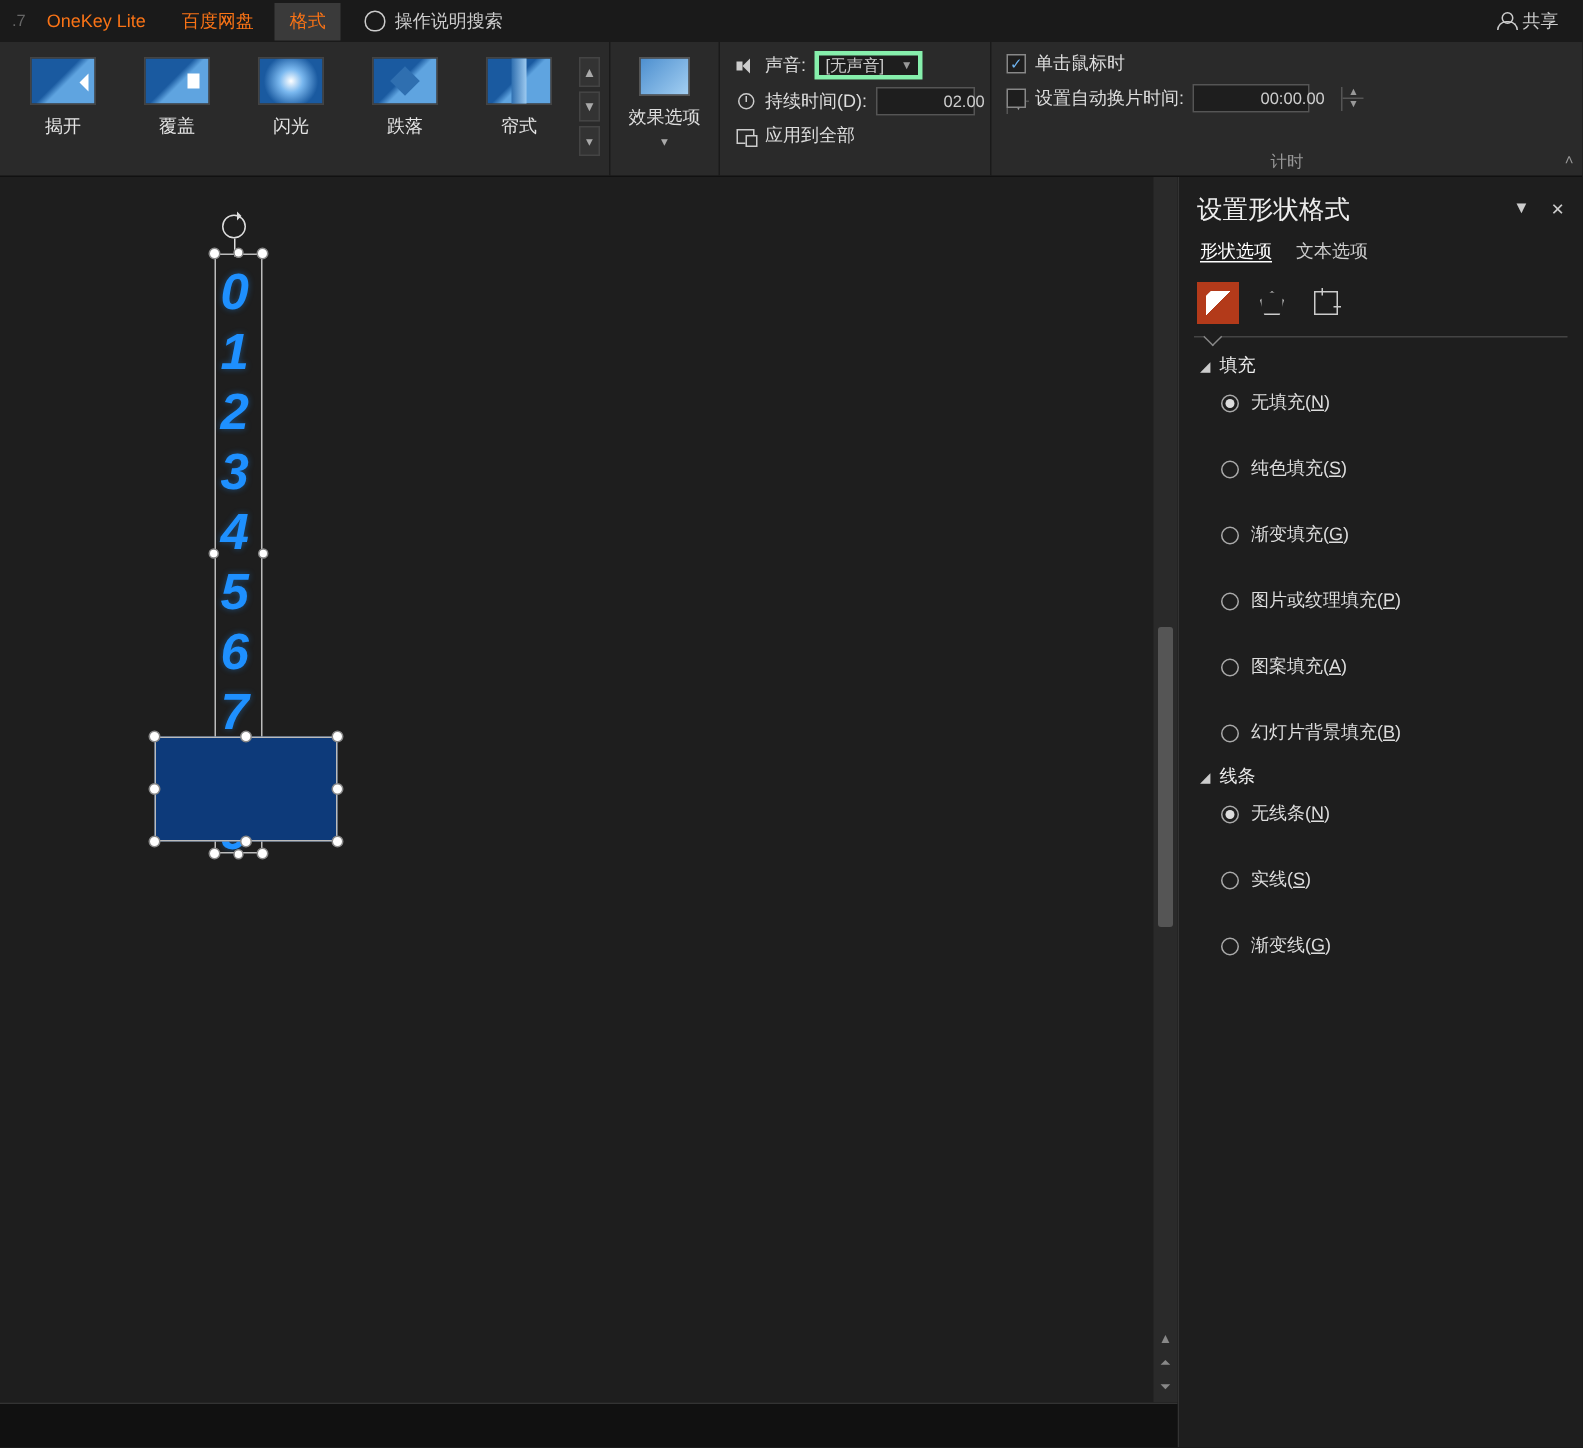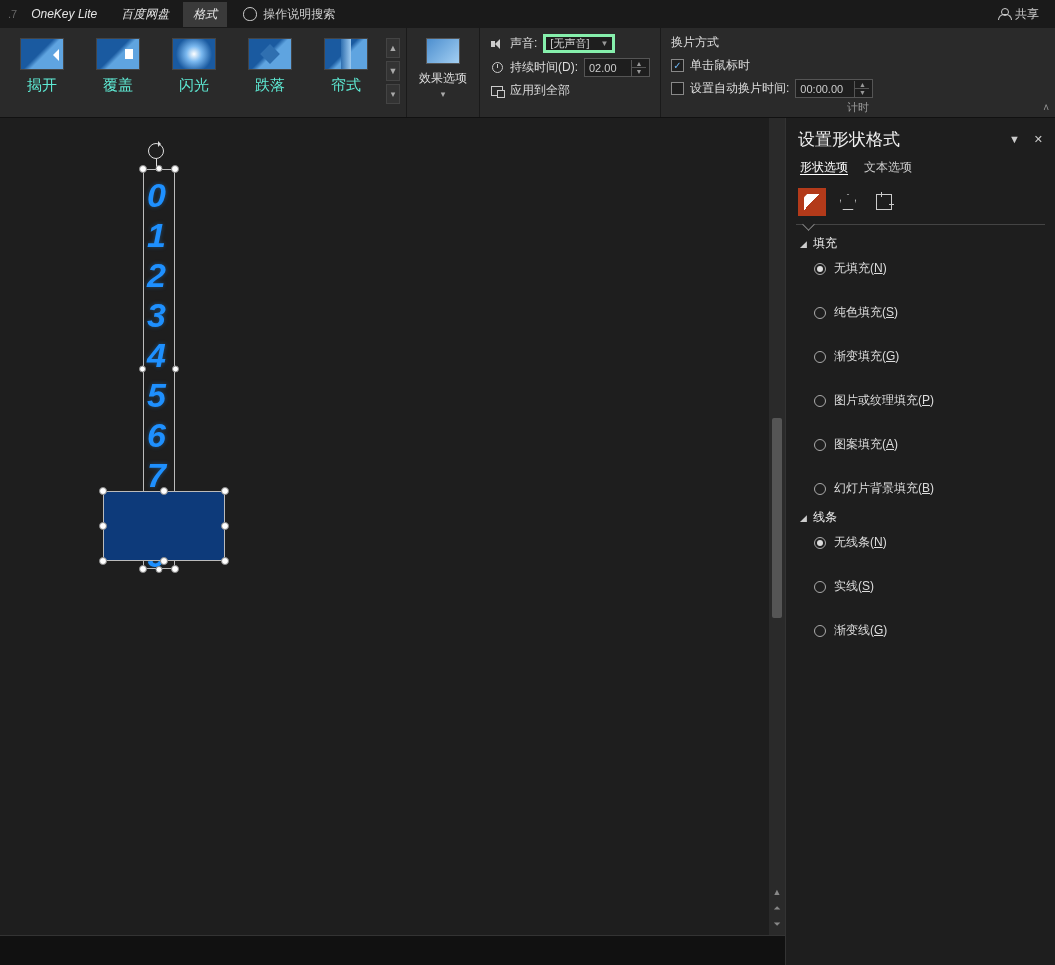--- a/index.html
+++ b/index.html
@@ -1,36 +1,36 @@
 <!DOCTYPE html>
 <html><head>
 <meta charset="utf-8">
 <style>
 * { margin: 0; padding: 0; box-sizing: border-box; font-family: "Microsoft YaHei", "Segoe UI", sans-serif; }
 body { background: #1e1e1e; color: #d0d0d0; font-size: 12px; width: 1055px; height: 965px; overflow: hidden; display: flex; flex-direction: column; }
 
 
 .menubar { height: 28px; background: #1a1a1a; display: flex; align-items: center; padding: 0 8px; justify-content: space-between; }
 .menubar-left { display: flex; align-items: center; gap: 4px; }
-.menu-item { padding: 4px 10px; color: #e5e5e5; cursor: pointer; font-size: 12px; font-style: italic; }
+.menu-item { padding: 4px 10px; color: #f97316; cursor: pointer; font-size: 12px; }
 .menu-item.active { background: #3a3a3a; }
 .menu-sep { color: #666; font-size: 11px; }
 .search-area { display: flex; align-items: center; gap: 6px; margin-left: 12px; color: #ccc; }
 .lightbulb { width: 14px; height: 14px; border: 1.2px solid #ccc; border-radius: 50% 50% 45% 45%; position: relative; }
 .share-btn { display: flex; align-items: center; gap: 5px; color: #ccc; padding: 3px 8px; cursor: pointer; }
 .person-icon { width: 12px; height: 12px; position: relative; }
 .person-icon::before { content: ""; position: absolute; top: 0; left: 3px; width: 6px; height: 6px; border: 1px solid #ccc; border-radius: 50%; }
 .person-icon::after { content: ""; position: absolute; bottom: 0; left: 0; width: 12px; height: 5px; border: 1px solid #ccc; border-bottom: none; border-radius: 7px 7px 0 0; }
 
 
 .ribbon { height: 90px; background: #2a2a2a; display: flex; border-bottom: 1px solid #111; }
 .ribbon-group { display: flex; align-items: flex-start; padding: 6px 4px 2px; border-right: 1px solid #1a1a1a; position: relative; }
 .trans-btn { display: flex; flex-direction: column; align-items: center; width: 76px; padding: 4px 2px; cursor: pointer; gap: 6px; }
 .trans-btn .thumb { width: 44px; height: 32px; background: linear-gradient(135deg, #1a5aa0 45%, #5fa4e0 55%); border: 1px solid #444; position: relative; }
-.trans-btn .lbl { font-size: 15px; color: #5eead4; text-align: center; }
+.trans-btn .lbl { font-size: 12px; color: #e5e5e5; text-align: center; }
 .thumb.t1::after { content: ""; position: absolute; right: 4px; top: 10px; border: 6px solid transparent; border-right-color: #fff; }
 .thumb.t2::after { content: ""; position: absolute; right: 6px; top: 10px; width: 8px; height: 10px; background: #fff; }
 .thumb.t3 { background: radial-gradient(circle at center, #fff 0%, #7ab8ef 30%, #1a5aa0 70%); }
 .thumb.t4::after { content: ""; position: absolute; left: 50%; top: 50%; width: 14px; height: 14px; background: #2f6fb0; transform: translate(-50%,-50%) rotate(45deg); }
 .thumb.t5::after { content: ""; position: absolute; right: 0; top: 0; width: 18px; height: 100%; background: linear-gradient(90deg, #2f6fb0, #7fb6e6); }
 .thumb.t6::after { content: ""; position: absolute; left: 50%; top: 0; width: 10px; height: 100%; background: linear-gradient(90deg, #2f6fb0, #9dcaf0); transform: translateX(-50%); }
 .nav-arrows { display: flex; flex-direction: column; justify-content: space-between; height: 66px; margin: 4px 2px 0; }
 .nav-arrow { width: 14px; height: 20px; background: #333; display: flex; align-items: center; justify-content: center; color: #aaa; font-size: 9px; cursor: pointer; border: 1px solid #444; }
 .effect-btn { display: flex; flex-direction: column; align-items: center; width: 64px; padding: 4px; cursor: pointer; gap: 2px; }
 .eff-thumb { width: 34px; height: 26px; background: linear-gradient(135deg, #4d8fcf, #a3cff2); border: 1px solid #555; }
@@ -43,21 +43,21 @@
 .speaker { position: relative; width: 12px; height: 10px; }
 .speaker::before { content: ""; position: absolute; left: 0; top: 2px; width: 4px; height: 6px; background: #ccc; }
 .speaker::after { content: ""; position: absolute; left: 4px; top: 0; border: 5px solid transparent; border-left: none; border-right: 5px solid #ccc; }
 .clock { width: 11px; height: 11px; border: 1.2px solid #ccc; border-radius: 50%; position: relative; }
 .clock::after { content: ""; position: absolute; left: 4px; top: 1px; width: 1px; height: 4px; background: #ccc; transform-origin: bottom; }
 .applyall { width: 12px; height: 10px; border: 1px solid #ccc; position: relative; }
 .applyall::after { content: ""; position: absolute; right: -3px; bottom: -3px; width: 6px; height: 6px; border: 1px solid #ccc; background: #2a2a2a; }
 .dropdown { background: #1e1e1e; border: 3px solid #86efac; color: #ccc; padding: 1px 4px; min-width: 72px; height: 19px; font-size: 11px; display: flex; align-items: center; justify-content: space-between; }
 .dropdown .car { font-size: 8px; color: #999; }
 .spinner { background: #1e1e1e; border: 1px solid #555; color: #ccc; width: 66px; height: 19px; display: flex; align-items: center; font-size: 11px; }
-.spinner input { background: transparent; border: none; color: #ccc; width: 46px; padding: 0 4px; font-size: 11px; outline: none; }
+.spinner input { background: transparent; border: none; color: #ccc; width: 46px; padding: 0 4px; font-size: 11px; outline: none; margin-left: 40px; }
 .spin-btns { display: flex; flex-direction: column; border-left: 1px solid #555; }
 .spin-btns span { width: 14px; height: 8px; display: flex; align-items: center; justify-content: center; font-size: 7px; color: #999; cursor: pointer; }
 .spin-btns span:first-child { border-bottom: 1px solid #555; }
 
 .advance-group { padding: 6px 10px 16px; display: flex; flex-direction: column; gap: 5px; font-size: 12px; flex: 1; position: relative; }
 .adv-title { color: #ddd; margin-bottom: 1px; }
 .checkbox-row { display: flex; align-items: center; gap: 6px; color: #ddd; }
 .chk { width: 13px; height: 13px; border: 1px solid #888; display: inline-flex; align-items: center; justify-content: center; font-size: 10px; color: #6fb4f0; background: #1e1e1e; }
 .group-label { position: absolute; bottom: 2px; left: 50%; transform: translateX(-50%); font-size: 11px; color: #999; }
 .collapse-caret { position: absolute; right: 6px; bottom: 4px; font-size: 10px; color: #999; cursor: pointer; }
@@ -201,21 +201,20 @@
       </div>
     </div>
     <div class="timing-row">
       <span class="t-icon">
           <span class="applyall"></span>
         </span>
       <span>应用到全部</span>
     </div>
   </div>
   <div class="advance-group">
-    <div class="adv-title">换片方式</div>
     <div class="checkbox-row">
       <span class="chk">✓</span>
       <span>单击鼠标时</span>
     </div>
     <div class="checkbox-row">
       <span class="chk" style="color:transparent">✓</span>
       <span>设置自动换片时间:</span>
       <div class="spinner" style="width:78px">
         <input style="width: 58px;" value="00:00.00">
         <div class="spin-btns">

